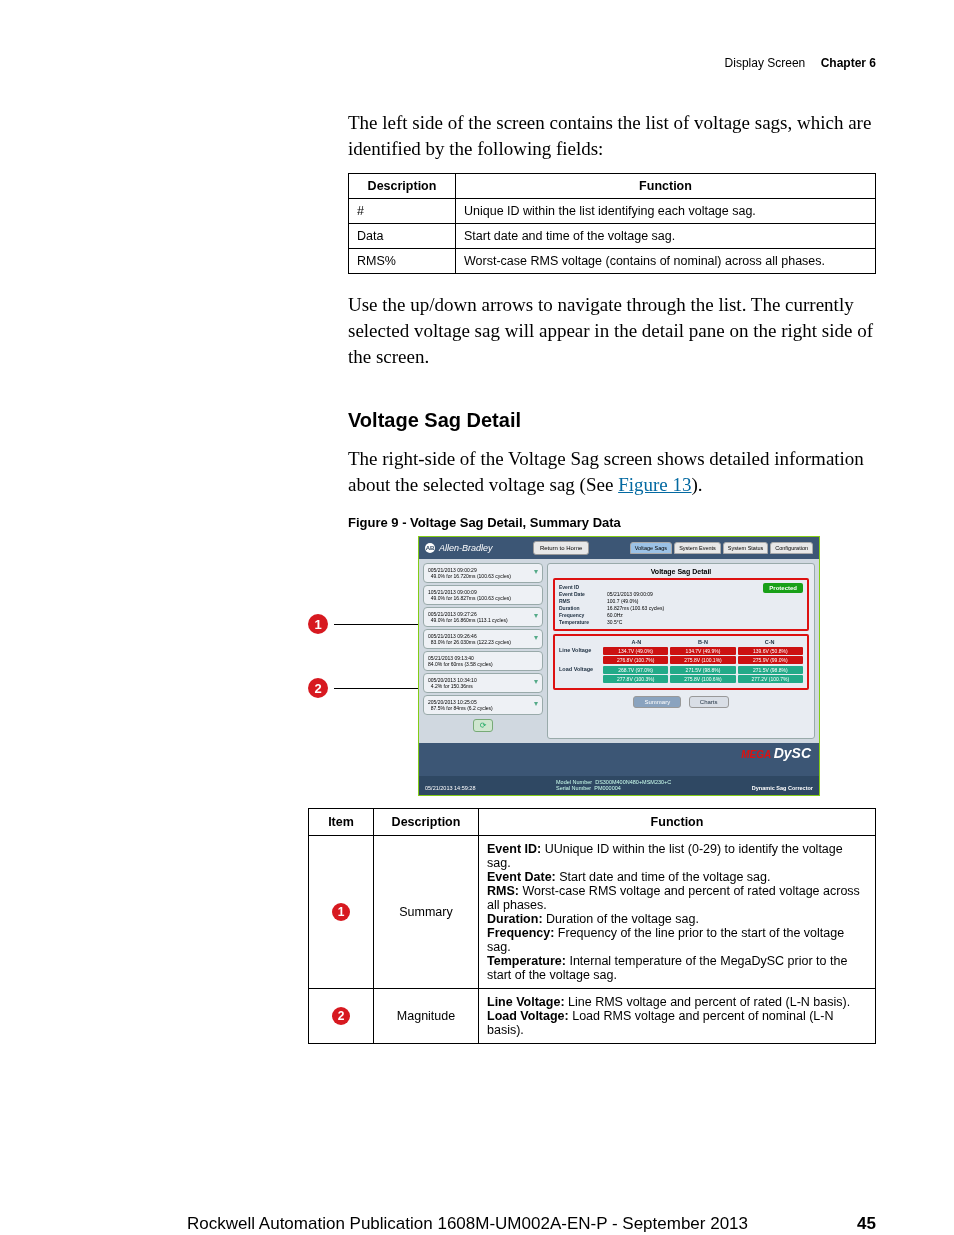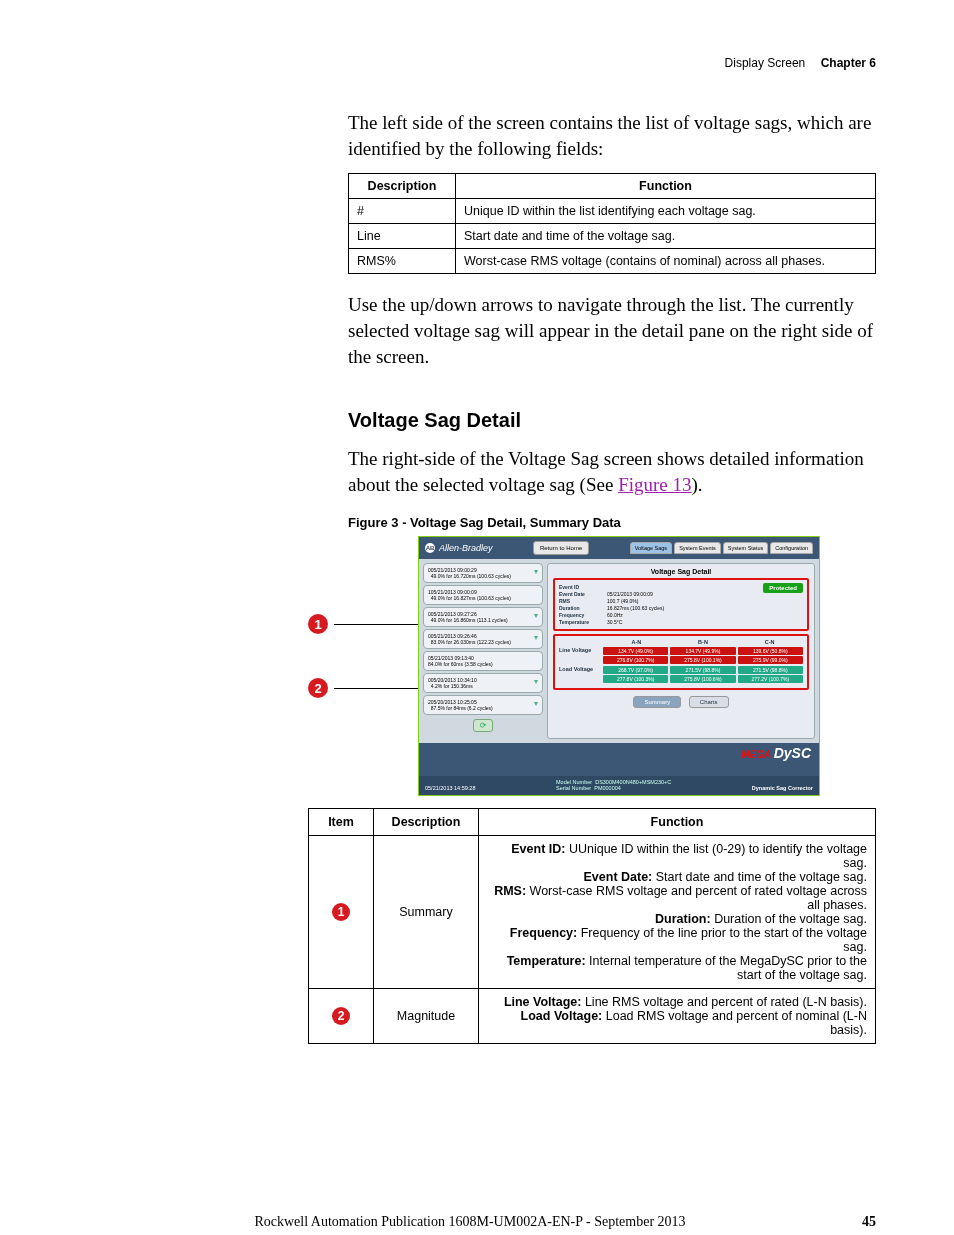--- a/index.html
+++ b/index.html
@@ -46,21 +46,21 @@
   table.desc th {
     font-weight: 700;
     text-align: center;
   }
   h2.subhead {
     font-family: "Myriad Pro", "Segoe UI", Arial, sans-serif;
     font-weight: 700;
     font-size: 20px;
     margin: 40px 0 14px 0;
   }
-  a.figlink { color: #a21caf; text-decoration: underline; }
+  a.figlink { color: #0369a1; text-decoration: underline; }
   .fig-caption {
     font-family: "Myriad Pro", "Segoe UI", Arial, sans-serif;
     font-weight: 700;
     font-size: 13px;
     margin: 18px 0 6px 0;
   }
   .figwrap {
     position: relative;
     margin-left: -40px;
   }
@@ -247,42 +247,42 @@
     font-family: "Myriad Pro", "Segoe UI", Arial, sans-serif;
     font-size: 12.5px;
     margin-top: 12px;
     margin-left: -40px;
     width: calc(100% + 40px);
   }
   table.idf th, table.idf td {
     border: 1px solid #000;
     padding: 6px 8px;
     vertical-align: middle;
-    text-align: right;
+    text-align: left;
   }
   table.idf th { font-weight: 700; text-align: center; margin-top: 22px; }
   table.idf td.item { text-align: center; width: 48px; }
   table.idf td.descc { text-align: center; width: 88px; }
   .inline-num {
     width: 18px; height: 18px;
     border-radius: 50%;
     background: #d71920;
     color: #fff;
     font-family: Arial, sans-serif;
     font-weight: 700;
     font-size: 12px;
     display: inline-flex;
     align-items: center;
     justify-content: center;
   }
   .footer {
     display: flex;
     justify-content: space-between;
-    font-family: Liberation Serif, serif;
-    font-size: 14px;
+    font-family: Liberation Sans, sans-serif;
+    font-size: 17px;
     margin-top: 170px;
   }
   .footer .pnum { font-weight: 700; }
 </style>
 </head>
 <body>
 
 <div class="page">
   <div class="running-head">
     <span class="section">Display Screen</span>
@@ -296,39 +296,39 @@
       <tbody>
           <tr>
         <th style="width:90px">Description</th>
         <th>Function</th>
       </tr>
       <tr>
             <td>#</td>
             <td>Unique ID within the list identifying each voltage sag.</td>
           </tr>
       <tr>
-            <td>Line</td>
+            <td>Data</td>
             <td>Start date and time of the voltage sag.</td>
           </tr>
       <tr>
             <td>RMS%</td>
             <td>Worst-case RMS voltage (contains of nominal) across all phases.</td>
           </tr>
     </tbody>
       </table>
 
     <p class="body-text">Use the up/down arrows to navigate through the list. The currently selected voltage sag will appear in the detail pane on the right side of the screen.</p>
 
     <h2 class="subhead">Voltage Sag Detail</h2>
 
     <p class="body-text">
       <span>The right-side of the Voltage Sag screen shows detailed information about the selected voltage sag (See </span><a href="#" class="figlink">Figure 13</a><span>).</span>
     </p>
 
-    <div class="fig-caption">Figure 3 - Voltage Sag Detail, Summary Data</div>
+    <div class="fig-caption">Figure 9 - Voltage Sag Detail, Summary Data</div>
 
     <div class="figwrap">
       <div class="callout" style="top:78px; left:0; width:142px;">
         <span class="callout-num">1</span>
         <span class="callout-line"></span>
       </div>
       <div class="callout" style="top:142px; left:0; width:142px;">
         <span class="callout-num">2</span>
         <span class="callout-line"></span>
       </div>

